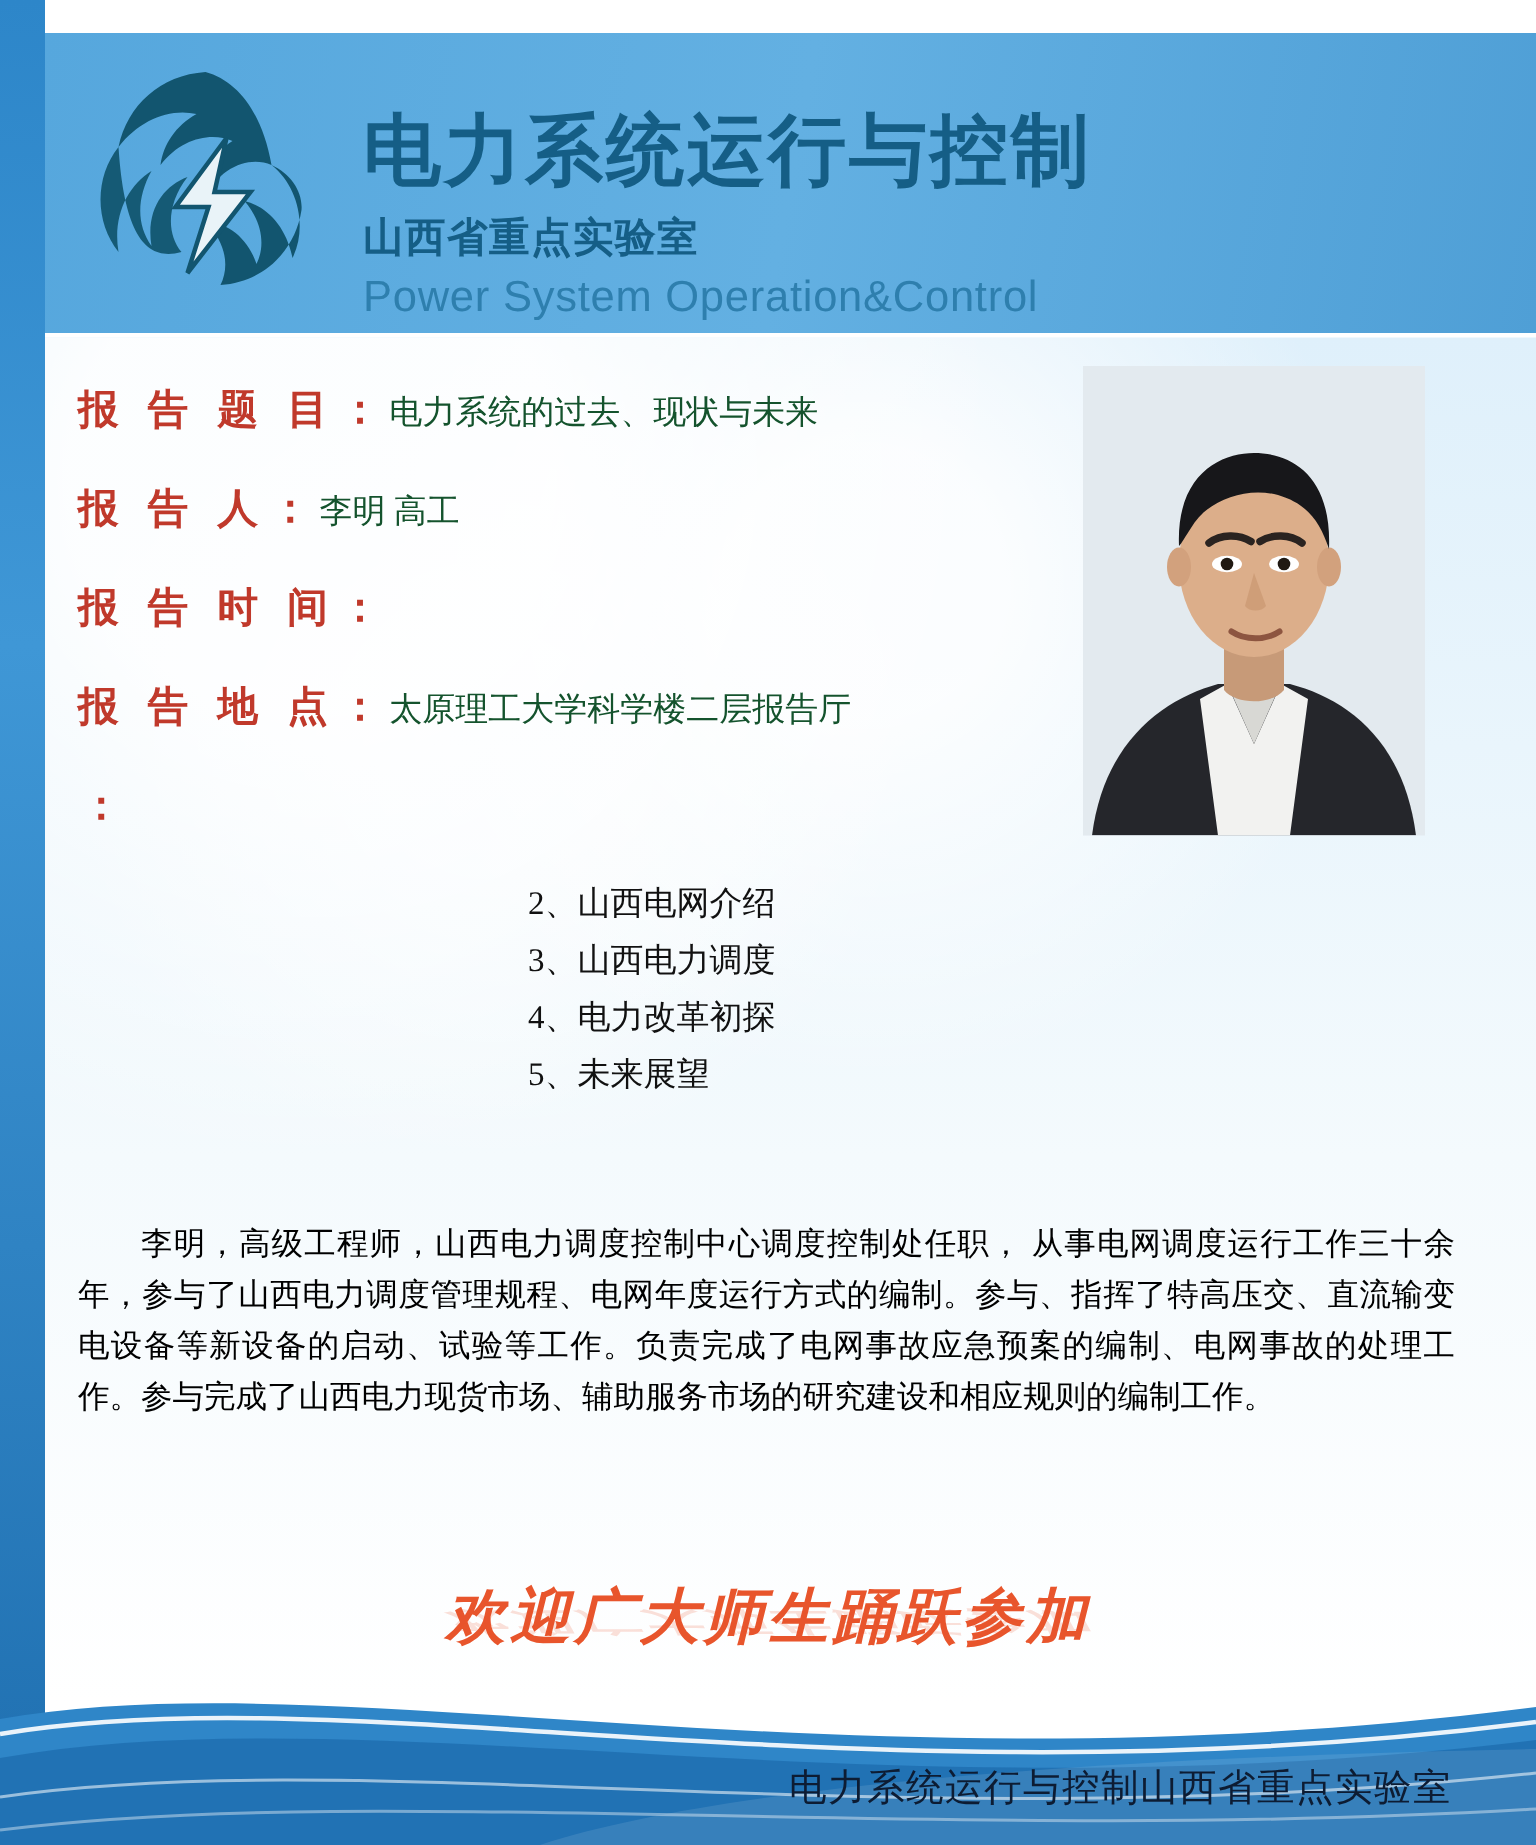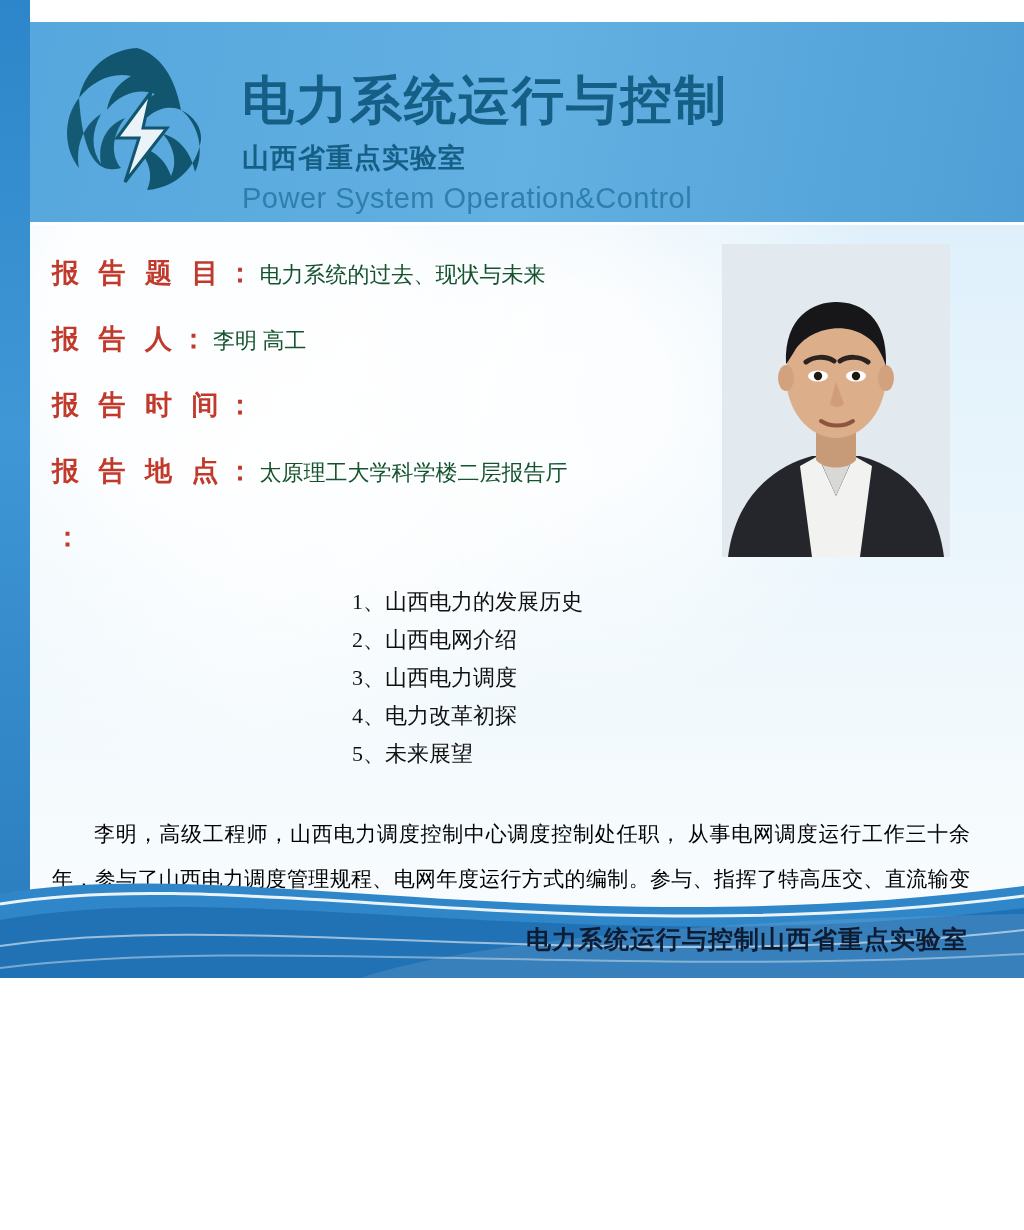--- a/index.html
+++ b/index.html
@@ -9,21 +9,21 @@
   }
   body {
     width: 1024px;
     height: 1230px;
     font-family: "Liberation Serif", "DejaVu Serif", serif;
     overflow: hidden;
   }
   .poster {
     position: relative;
     width: 1024px;
-    height: 978px;
+    height: 1230px;
     background: #ffffff;
     overflow: hidden;
   }
 
   
   .left-rail {
     position: absolute;
     left: 0; top: 0;
     width: 30px; height: 1230px;
     background: linear-gradient(180deg, #2d86c9 0%, #3f97d6 35%, #1f6fb0 100%);
@@ -137,21 +137,21 @@
     line-height: 38px;
     color: #111111;
   }
 
   
   .bio {
     position: absolute;
     left: 52px; top: 812px;
     width: 918px;
     font-size: 21px;
-    line-height: 45px;
+    line-height: 34px;
     color: #000000;
     text-align: justify;
     text-indent: 2em;
   }
 
   
   .welcome {
     position: absolute;
     left: 0; top: 1050px;
     width: 1024px;
@@ -182,21 +182,21 @@
   .footer {
     position: absolute;
     left: 0; bottom: 0;
     width: 1024px; height: 128px;
     overflow: hidden;
   }
   .footer-text {
     position: absolute;
     right: 56px; bottom: 22px;
     font-family: "Liberation Sans", sans-serif;
-    font-weight: bold;
+    font-weight: normal;
     font-size: 25px;
     color: #0d1c33;
     letter-spacing: 1px;
     white-space: nowrap;
   }
 </style>
 </head>
 <body>
 
 <div class="poster">
@@ -272,21 +272,20 @@
       <span class="info-label">报 告 地 点</span>
       <span class="info-colon">：</span>
       <span class="info-value">太原理工大学科学楼二层报告厅</span>
     </div>
     <div class="info-row">
       <span class="info-colon">：</span>
     </div>
   </div>
 
   <div class="topics">
-    <div>1、山西电力的发展历史</div>
     <div>2、山西电网介绍</div>
     <div>3、山西电力调度</div>
     <div>4、电力改革初探</div>
     <div>5、未来展望</div>
   </div>
 
   <div class="bio">李明，高级工程师，山西电力调度控制中心调度控制处任职， 从事电网调度运行工作三十余年，参与了山西电力调度管理规程、电网年度运行方式的编制。参与、指挥了特高压交、直流输变电设备等新设备的启动、试验等工作。负责完成了电网事故应急预案的编制、电网事故的处理工作。参与完成了山西电力现货市场、辅助服务市场的研究建设和相应规则的编制工作。</div>
 
   <div class="welcome">欢迎广大师生踊跃参加</div>
   <div class="welcome-reflection">欢迎广大师生踊跃参加</div>

